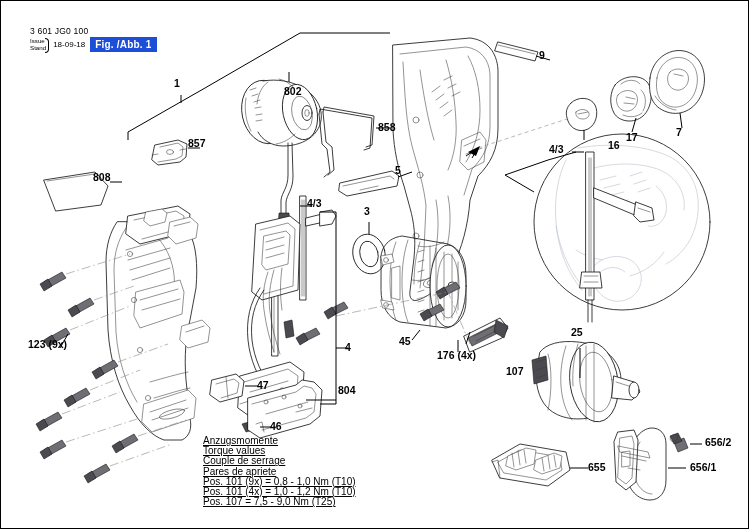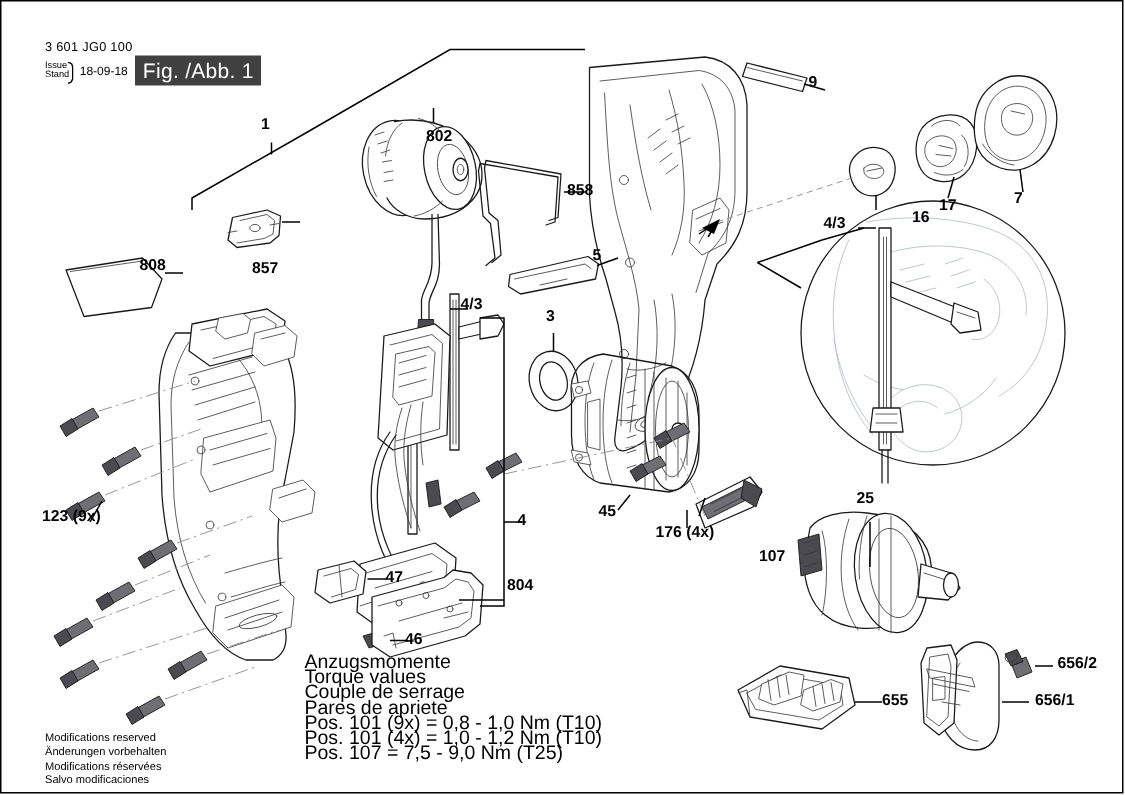--- a/index.html
+++ b/index.html
@@ -33,32 +33,32 @@
     padding-right:4px;white-space:nowrap;
   }
   .issue-stand::after{
     content:"";position:absolute;right:1px;top:0px;
     width:3px;height:13px;
     border:1px solid #000;border-left:none;
     border-radius:0 4px 4px 0;
   }
   .hdr-date{font-size:8px;margin-left:3px;white-space:nowrap;}
   .fig-badge{
-    background:#404040;color:#fff;font-size:14px;font-weight:normal;
+    background:#1d4ed8;color:#fff;font-size:10px;font-weight:bold;
     padding:1.5px 5px 2.5px 5px;margin-left:5px;white-space:nowrap;
     letter-spacing:.2px;
   }
   
   .lbl{
     position:absolute;font-size:10.5px;font-weight:bold;color:#000;
     white-space:nowrap;line-height:11px;
   }
   
   .txtblk{position:absolute;font-size:7.4px;line-height:9.4px;color:#000;white-space:nowrap;}
-  .txtblk.torque{font-size:13px;line-height:10.2px;}
+  .txtblk.torque{font-size:10px;line-height:10.2px;text-decoration:underline;}
   
   svg.art{position:absolute;left:0;top:0;width:750px;height:530px;pointer-events:none;}
   .st{fill:none;stroke:#1a1a1a;stroke-width:.85;stroke-linejoin:round;stroke-linecap:round;}
   .st-thin{fill:none;stroke:#3a3a3a;stroke-width:.55;stroke-linejoin:round;stroke-linecap:round;}
   .st-fillw{fill:#ffffff;stroke:#1a1a1a;stroke-width:.85;stroke-linejoin:round;stroke-linecap:round;}
   .st-fillw-thin{fill:#ffffff;stroke:#3a3a3a;stroke-width:.55;stroke-linejoin:round;stroke-linecap:round;}
   .ghost{fill:none;stroke:#b9bfcb;stroke-width:.6;stroke-linejoin:round;stroke-linecap:round;}
   .ghost-f{fill:#ffffff;stroke:#b9bfcb;stroke-width:.6;stroke-linejoin:round;stroke-linecap:round;}
   .dash{fill:none;stroke:#8a8a8a;stroke-width:.6;stroke-dasharray:4 3;}
   .dashdot{fill:none;stroke:#8a8a8a;stroke-width:.6;stroke-dasharray:9 3 1.5 3;}
@@ -492,21 +492,21 @@
       <path class="lead" d="M570,468 L588,468"></path>
       <path class="lead" d="M668,468 L686,468"></path>
       <path class="lead" d="M690,444 L702,444"></path>
       <path class="lead" d="M312,206 L300,206"></path>
       <path class="lead" d="M584,152 L572,152"></path>
     </g>
   </svg>
 
   <div class="lbl" style="left:174px;top:78px;">1</div>
   <div class="lbl" style="left:93px;top:172px;">808</div>
-  <div class="lbl" style="left:168px;top:138px;margin-top:36px;">857</div>
+  <div class="lbl" style="left:188px;top:138px;">857</div>
   <div class="lbl" style="left:284px;top:62px;margin-top:24px;">802</div>
   <div class="lbl" style="left:378px;top:122px;">858</div>
   <div class="lbl" style="left:395px;top:165px;">5</div>
   <div class="lbl" style="left:539px;top:50px;">9</div>
   <div class="lbl" style="left:608px;top:140px;">16</div>
   <div class="lbl" style="left:626px;top:132px;">17</div>
   <div class="lbl" style="left:676px;top:127px;">7</div>
   <div class="lbl" style="left:307px;top:198px;">4/3</div>
   <div class="lbl" style="left:549px;top:144px;">4/3</div>
   <div class="lbl" style="left:364px;top:206px;">3</div>
@@ -526,20 +526,14 @@
   <div class="txtblk torque" style="left:203px;top:436px;">
     <div>Anzugsmomente</div>
     <div>Torque values</div>
     <div>Couple de serrage</div>
     <div>Pares de apriete</div>
     <div>Pos. 101 (9x) = 0,8 - 1,0 Nm (T10)</div>
     <div>Pos. 101 (4x) = 1,0 - 1,2 Nm (T10)</div>
     <div>Pos. 107 = 7,5 - 9,0 Nm (T25)</div>
   </div>
 
-  <div class="txtblk" style="left:30px;top:487px;">
-    <div>Modifications reserved</div>
-    <div>Änderungen vorbehalten</div>
-    <div>Modifications réservées</div>
-    <div>Salvo modificaciones</div>
-  </div>
 
 </div>
 
 </body></html>

